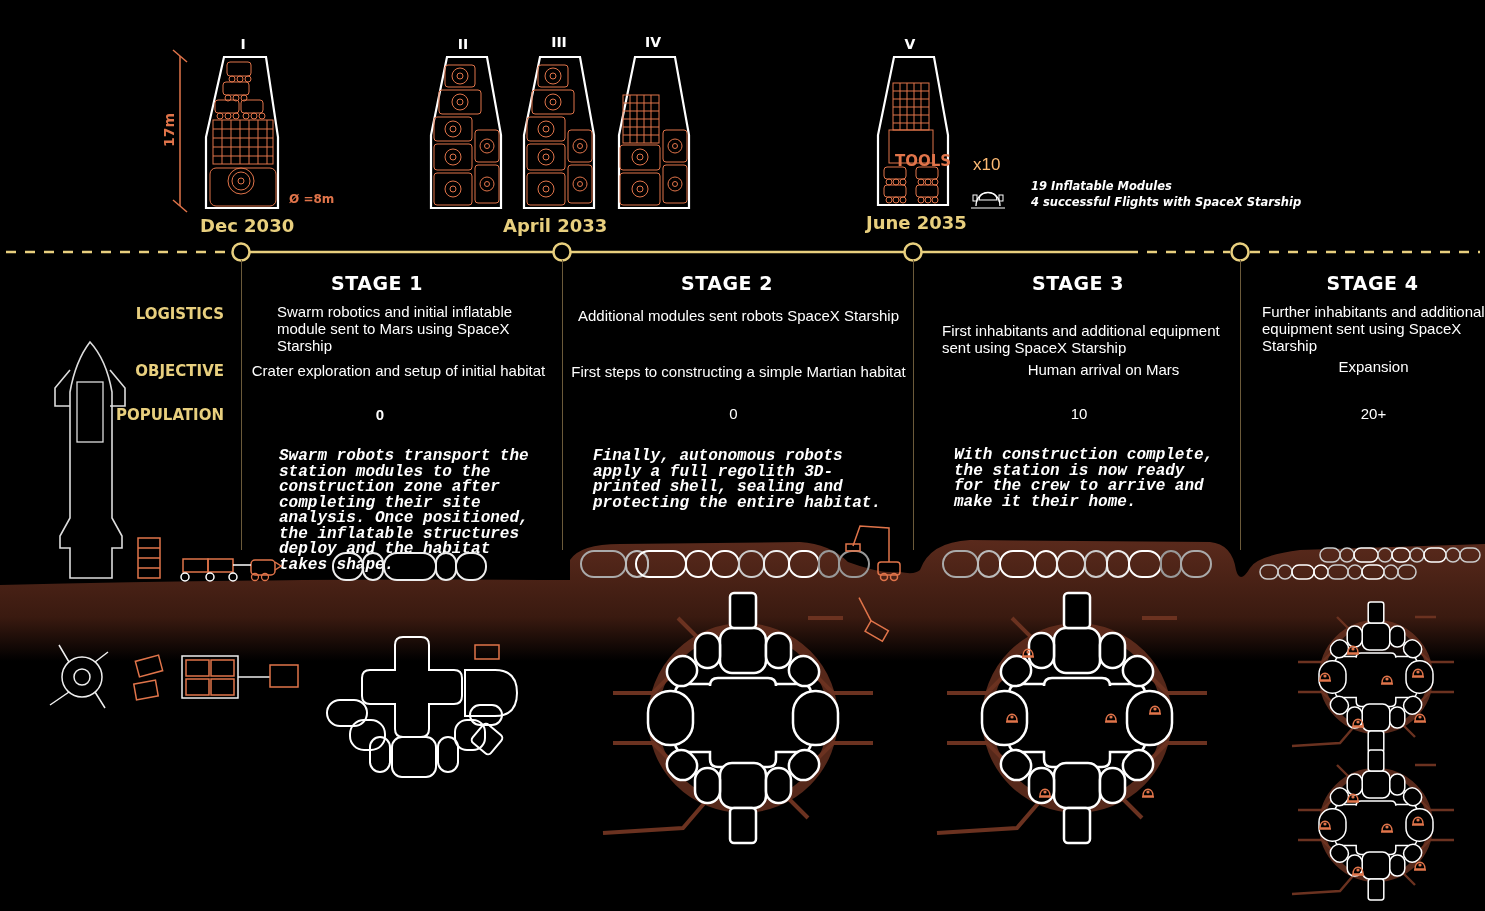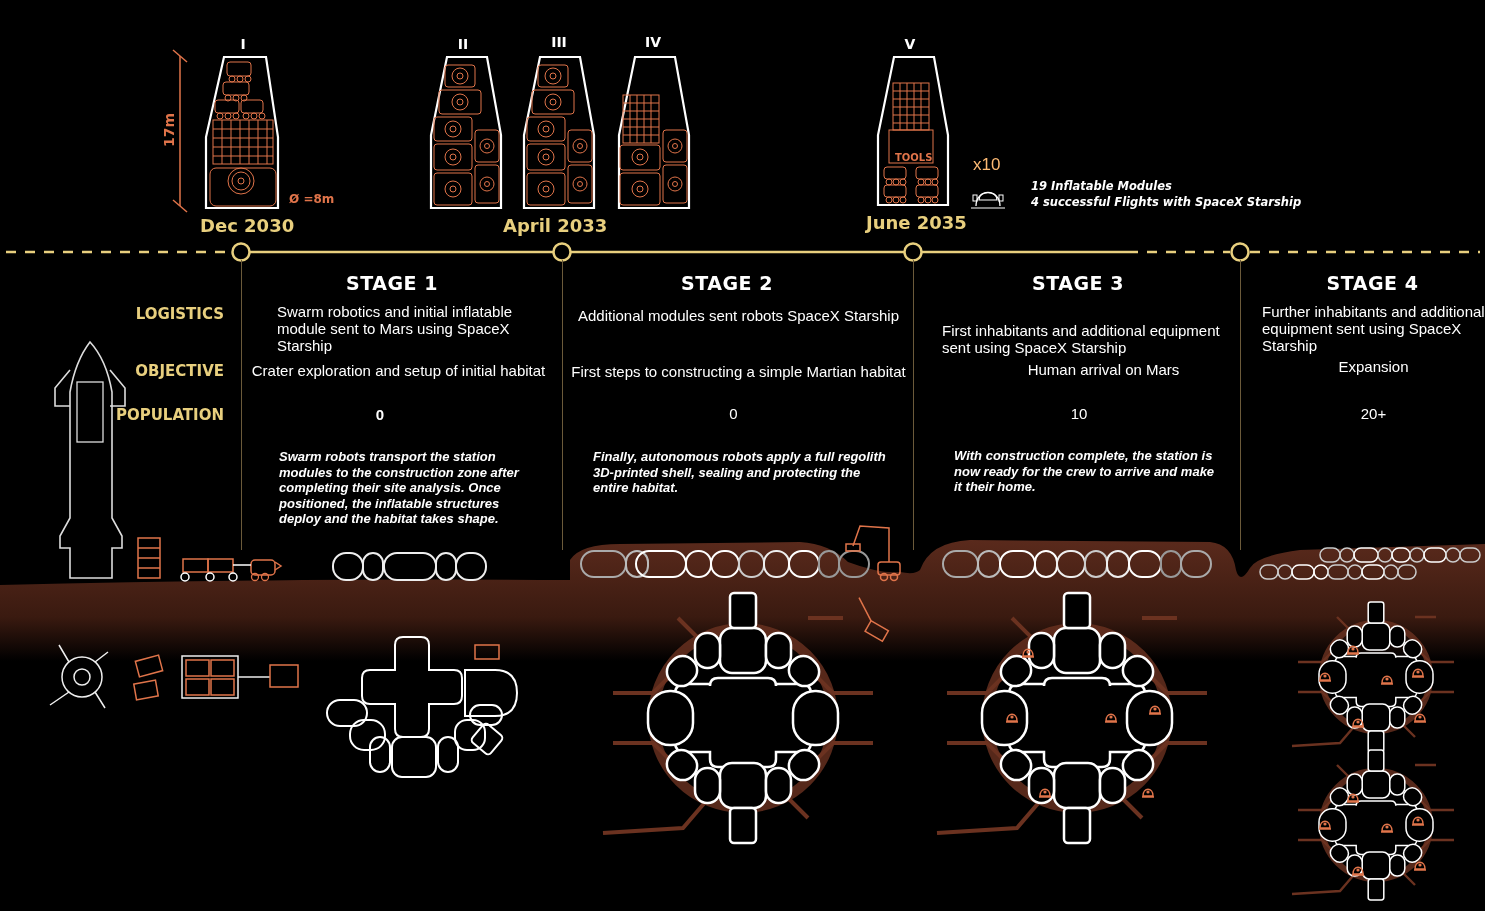--- a/index.html
+++ b/index.html
@@ -4,21 +4,21 @@
 <style>
   html,body{margin:0;padding:0;background:#000;}
   body{width:1485px;height:911px;position:relative;overflow:hidden;font-family:"Liberation Sans","DejaVu Sans",sans-serif;color:#fff;}
   .abs{position:absolute;}
   .roman{position:absolute;font-family:"DejaVu Sans",sans-serif;font-weight:bold;font-size:14px;color:#fff;text-align:center;width:30px;}
   .date{position:absolute;font-family:"DejaVu Sans",sans-serif;font-weight:bold;font-size:18px;color:#e8cf7e;white-space:nowrap;}
   .stage-title{position:absolute;font-family:"DejaVu Sans",sans-serif;font-weight:bold;font-size:19px;color:#fff;text-align:center;letter-spacing:0.5px;}
   .rowlabel{position:absolute;right:1261px;font-family:"DejaVu Sans",sans-serif;font-weight:bold;font-size:15px;color:#e8cf7e;text-align:right;white-space:nowrap;}
   .cell{position:absolute;font-family:"Liberation Sans",sans-serif;font-size:15px;color:#fff;line-height:17px;}
   .center{text-align:center;}
-  .desc{position:absolute;font-family:Liberation Sans, sans-serif;font-style:italic;font-weight:bold;font-size:13px;color:#fff;line-height:15.5px;}
+  .desc{position:absolute;font-family:Liberation Mono, monospace;font-style:italic;font-weight:bold;font-size:16px;color:#fff;line-height:15.5px;}
   .summary{position:absolute;font-family:"DejaVu Sans",sans-serif;font-style:italic;font-weight:bold;font-size:11.5px;color:#fff;line-height:16px;}
   .divider{position:absolute;width:1px;background:#6b5a3a;}
   svg{position:absolute;overflow:visible;}
 </style>
 </head>
 <body>
 
 <div class="roman" style="left:228px;top:36px;">I</div>
 <div class="roman" style="left:448px;top:36px;">II</div>
 <div class="roman" style="left:544px;top:34px;">III</div>
@@ -152,21 +152,21 @@
     <rect x="12" y="130" width="22" height="12" rx="3"></rect>
       <circle cx="17" cy="145" r="3"></circle>
       <circle cx="24" cy="145" r="3"></circle>
       <circle cx="31" cy="145" r="3"></circle>
     <rect x="44" y="130" width="22" height="12" rx="3"></rect>
       <circle cx="49" cy="145" r="3"></circle>
       <circle cx="56" cy="145" r="3"></circle>
       <circle cx="63" cy="145" r="3"></circle>
   </g>
 </svg>
-<div class="abs" style="left:895px;top:152px;font-family:'DejaVu Sans',sans-serif;font-weight:bold;font-size:10px;color:#e0744a;">TOOLS</div>
+<div class="abs" style="left:895px;top:152px;font-family:'DejaVu Sans',sans-serif;font-weight:bold;font-size:15px;color:#e0744a;">TOOLS</div>
 
 <div class="abs" style="left:973px;top:155px;font-family:'Liberation Sans',sans-serif;font-size:17px;color:#fdba74;">x10</div>
 <svg style="left:970px;top:178px;" width="36" height="30">
   <path d="M6 28 C6 10, 30 10, 30 28" fill="none" stroke="#fff" stroke-width="1.3"></path>
   <path d="M9 22 C9 12, 27 12, 27 22 Z" fill="none" stroke="#fff" stroke-width="1.2"></path>
   <rect x="3" y="17" width="4" height="6" fill="none" stroke="#fff" stroke-width="1"></rect>
   <rect x="29" y="17" width="4" height="6" fill="none" stroke="#fff" stroke-width="1"></rect>
   <path d="M1 30 L35 30" stroke="#fff" stroke-width="1"></path>
 </svg>
 
@@ -190,21 +190,21 @@
 
 <div class="divider" style="left:241px;top:260px;height:290px;"></div>
 <div class="divider" style="left:562px;top:260px;height:290px;"></div>
 <div class="divider" style="left:913px;top:260px;height:290px;"></div>
 <div class="divider" style="left:1240px;top:260px;height:290px;"></div>
 
 <div class="rowlabel" style="top:305px;">LOGISTICS</div>
 <div class="rowlabel" style="top:362px;">OBJECTIVE</div>
 <div class="rowlabel" style="top:406px;">POPULATION</div>
 
-<div class="stage-title" style="left:242px;width:300px;top:272px;">STAGE 1</div>
+<div class="stage-title" style="left:227px;width:300px;top:272px;">STAGE 1</div>
 <div class="cell" style="left:277px;width:270px;top:303px;">Swarm robotics and initial inflatable module sent to Mars using SpaceX Starship</div>
 <div class="cell center" style="left:246px;width:305px;top:362px;">Crater exploration and setup of initial habitat</div>
 <div class="cell center" style="left:246px;width:268px;top:406px;font-weight:bold;">0</div>
 <div class="desc" style="left:279px;width:265px;top:449px;">Swarm robots transport the station modules to the construction zone after completing their site analysis. Once positioned, the inflatable structures deploy and the habitat takes shape.</div>
 
 <div class="stage-title" style="left:562px;width:330px;top:272px;">STAGE 2</div>
 <div class="cell center" style="left:566px;width:345px;top:307px;">Additional modules sent robots SpaceX Starship</div>
 <div class="cell center" style="left:566px;width:345px;top:363px;text-align:center;">First steps to constructing a simple Martian habitat</div>
 <div class="cell center" style="left:566px;width:335px;top:405px;">0</div>
 <div class="desc" style="left:593px;width:305px;top:449px;">Finally, autonomous robots apply a full regolith 3D-printed shell, sealing and protecting the entire habitat.</div>

